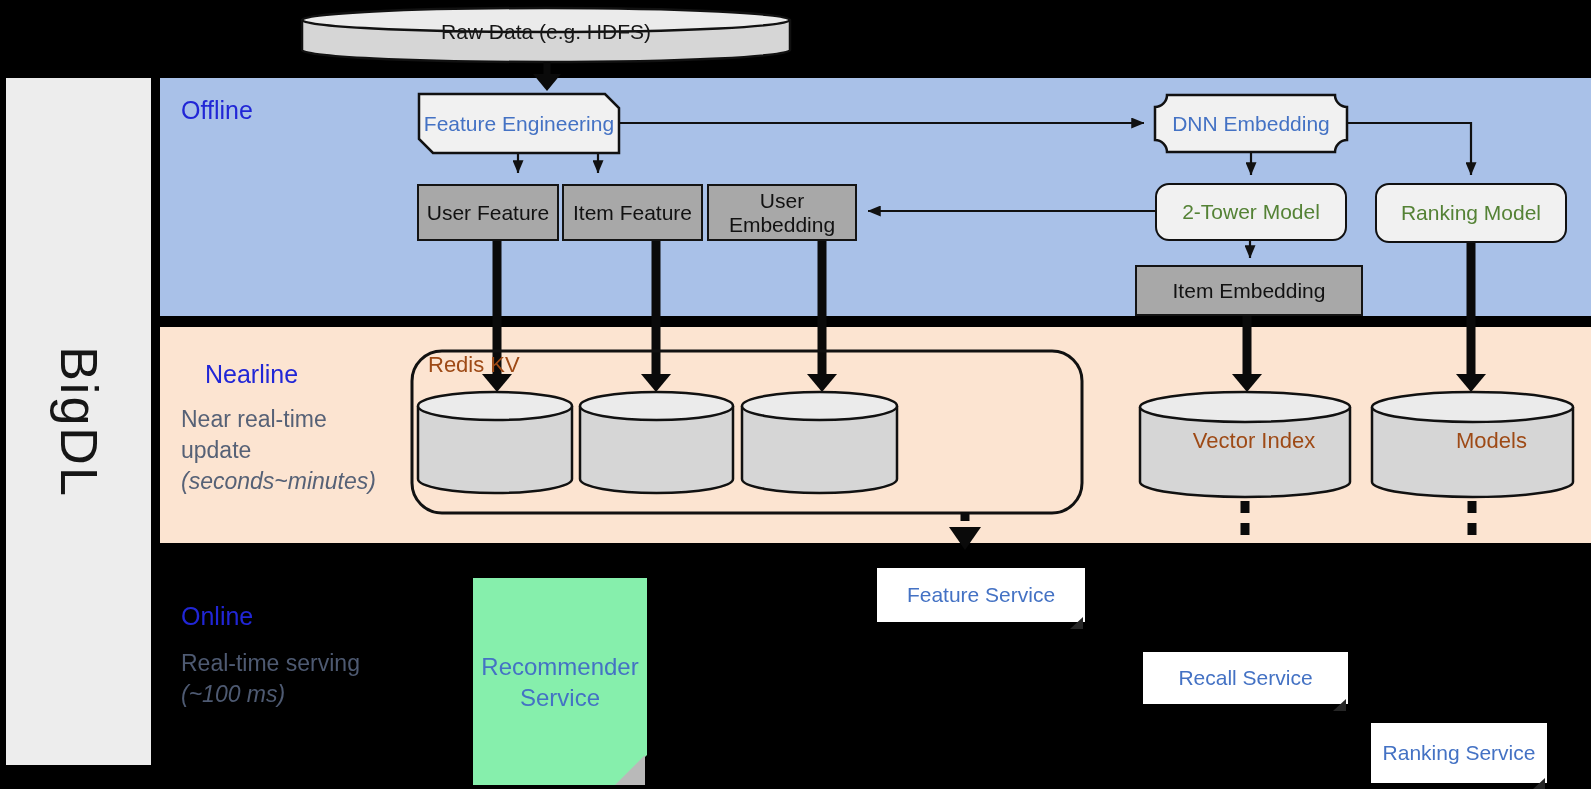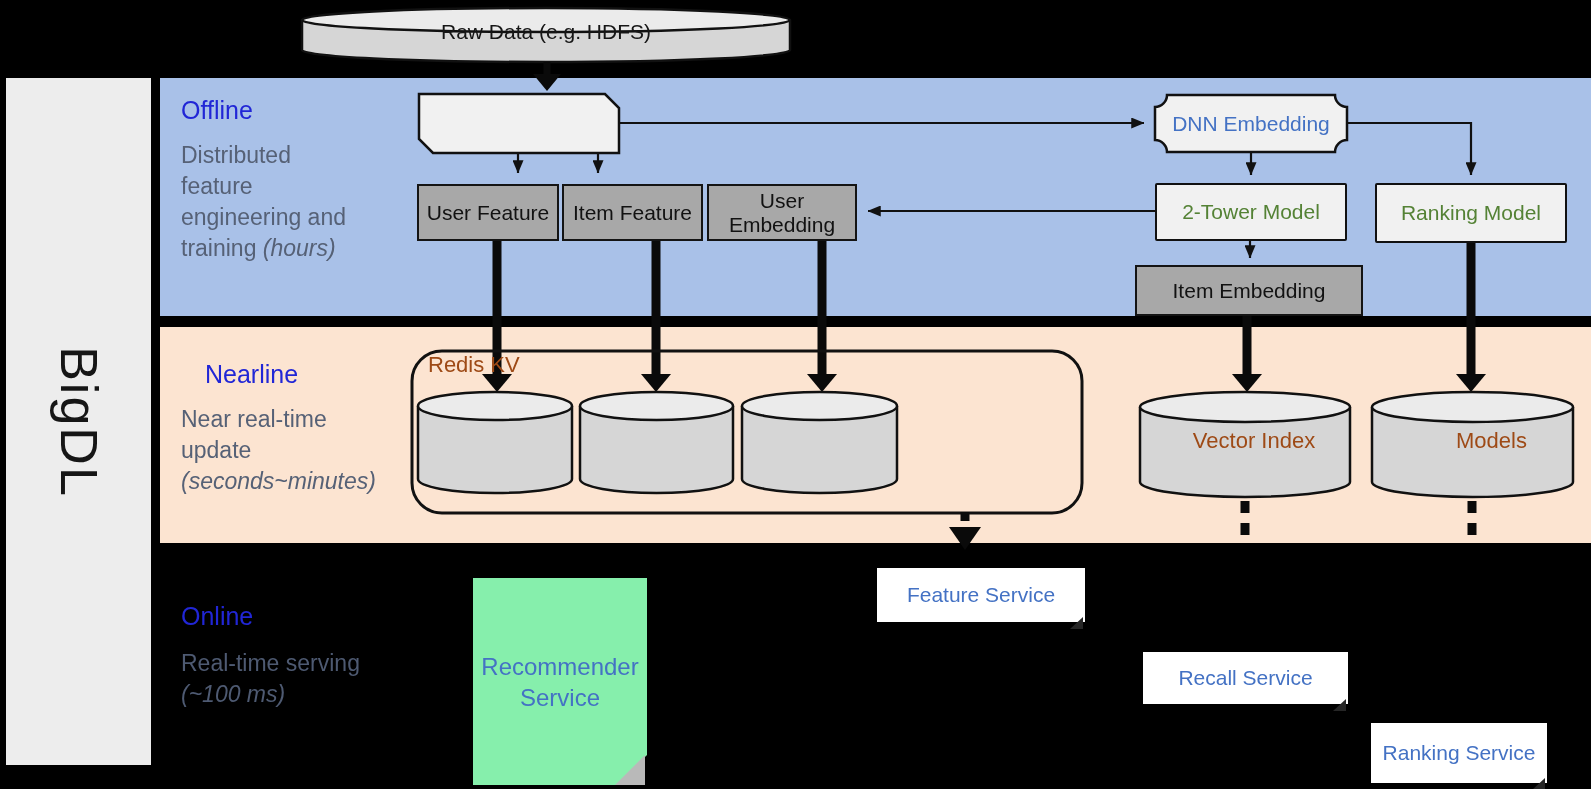--- a/index.html
+++ b/index.html
@@ -16,21 +16,21 @@
   .band-offline{left:160px; top:78px; width:1431px; height:238px; background:#a9c1e8;}
   .band-nearline{left:160px; top:327px; width:1431px; height:216px; background:#fce4d1;}
   
   .sec-title{font-size:25px; color:#2126d6;}
   .sec-desc{font-size:23px; line-height:31px; color:#566176; width:185px;}
   .sec-desc i{font-style:italic;}
   .on-black{color:#4e5a72;}
   
   .cbox{display:flex; align-items:center; justify-content:center; text-align:center; box-sizing:border-box;}
   .gbox{background:#a8a8a8; border:2.5px solid #141414; color:#121212; font-size:21px;}
-  .rbox{background:#f1f1f1; border:2.5px solid #111; border-radius:2px; color:#548235; font-size:21px;}
+  .rbox{background:#f1f1f1; border:2.5px solid #111; border-radius:14px; color:#548235; font-size:21px;}
   .shape-label{font-size:21px; color:#4472c4; background:transparent;}
   .store-label{font-size:22px; color:#9e4a16; text-align:center;}
   .sbox{background:#ffffff; color:#4472c4; font-size:21px;}
   .fold{position:absolute; right:2px; bottom:-7px; width:0; height:0;
     border-bottom:12px solid #262626; border-left:13px solid transparent;}
   
   .doc{background:#86efac;
     clip-path:polygon(0 0,100% 0,100% calc(100% - 30px),calc(100% - 30px) 100%,0 100%);
     display:flex; align-items:center; justify-content:center; text-align:center;
     color:#4472c4; font-size:24px; line-height:31px; padding:0 6px; box-sizing:border-box;}
@@ -128,37 +128,34 @@
       <path d="M965,512 V521" stroke="#0a0a0a" stroke-width="9" fill="none"></path>
       <polygon points="949,527 981,527 965,550" fill="#0a0a0a"></polygon>
     </g>
     <path d="M1245,501 V539" stroke="#0a0a0a" stroke-width="9" fill="none" stroke-dasharray="12 10"></path>
     <path d="M1472,501 V539" stroke="#0a0a0a" stroke-width="9" fill="none" stroke-dasharray="12 10"></path>
   </svg>
 
   <div class="abs cbox" style="left:302px; top:10px; width:488px; height:44px; font-size:21px; color:#161616;">Raw Data (e.g. HDFS)</div>
 
   <div class="abs sec-title" style="left:181px; top:96px;">Offline</div>
-  <div class="abs sec-desc" style="left:181px; top:140px;">
-    <span>Distributed feature engineering and training</span>
-    <i>(hours)</i>
-  </div>
 
   <div class="abs sec-title" style="left:181px; top:360px;margin-left:24px;">Nearline</div>
   <div class="abs sec-desc" style="left:181px; top:404px;">
     <span>Near real-time update</span>
     <i>(seconds~minutes)</i>
   </div>
 
   <div class="abs sec-title" style="left:181px; top:602px;">Online</div>
   <div class="abs sec-desc on-black" style="left:181px; top:648px;">
     <span>Real-time serving</span>
     <i>(~100 ms)</i>
   </div>
 
+  <div class="abs cbox shape-label" style="left:419px; top:94px; width:200px; height:59px;">Feature Engineering</div>
   <div class="abs cbox shape-label" style="left:1155px; top:95px; width:192px; height:57px;">DNN Embedding</div>
 
   <div class="abs cbox gbox" style="left:417px; top:184px; width:142px; height:57px;">User Feature</div>
   <div class="abs cbox gbox" style="left:562px; top:184px; width:141px; height:57px;">Item Feature</div>
   <div class="abs cbox gbox" style="left:707px; top:184px; width:150px; height:57px;">User Embedding</div>
   <div class="abs cbox gbox" style="left:1135px; top:265px; width:228px; height:51px;">Item Embedding</div>
 
   <div class="abs cbox rbox" style="left:1155px; top:183px; width:192px; height:58px;">2-Tower Model</div>
   <div class="abs cbox rbox" style="left:1375px; top:183px; width:192px; height:60px;">Ranking Model</div>
 

